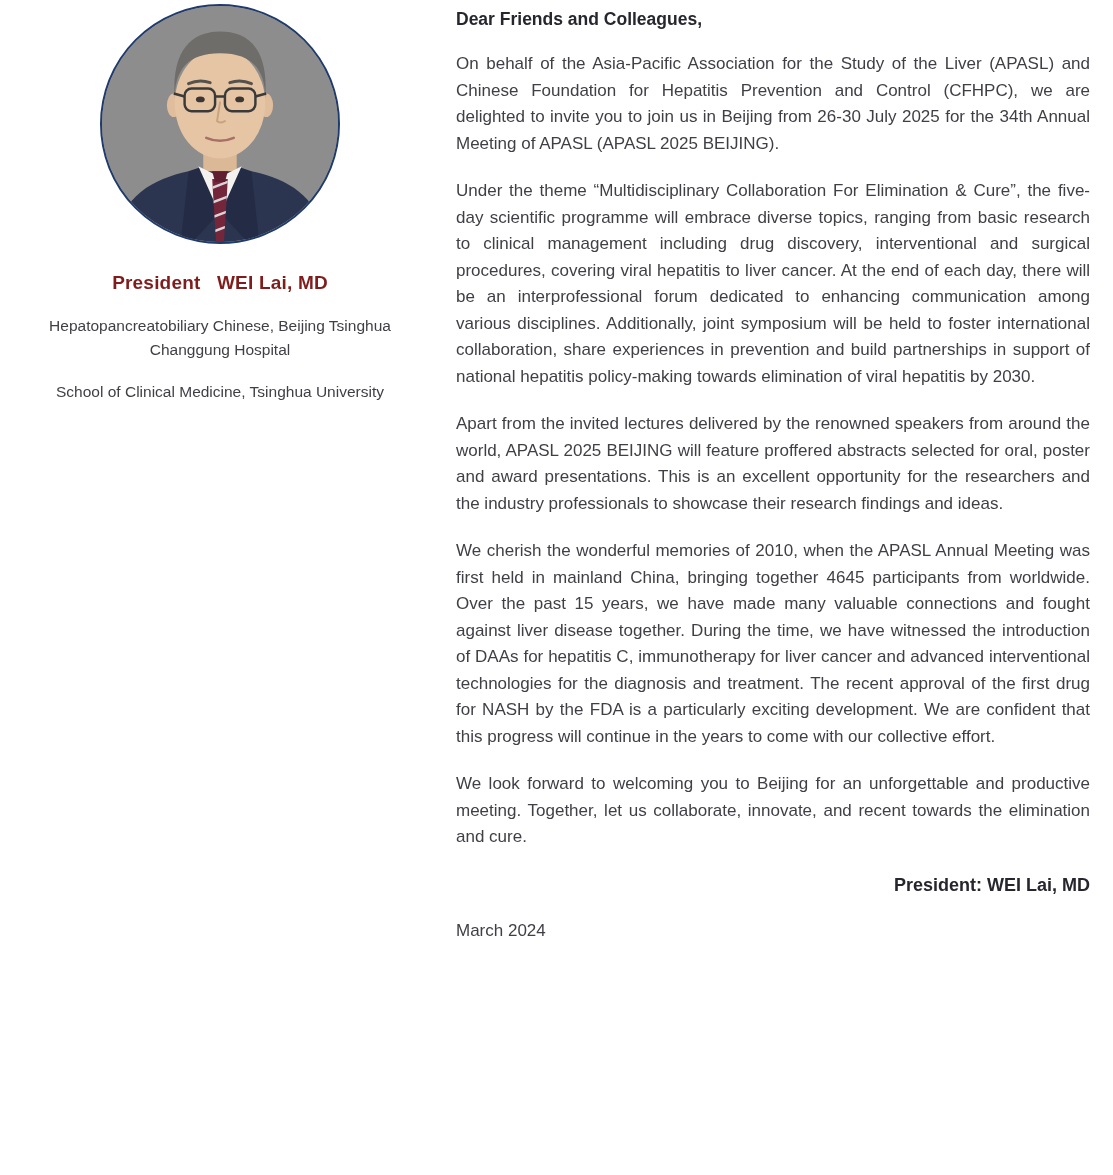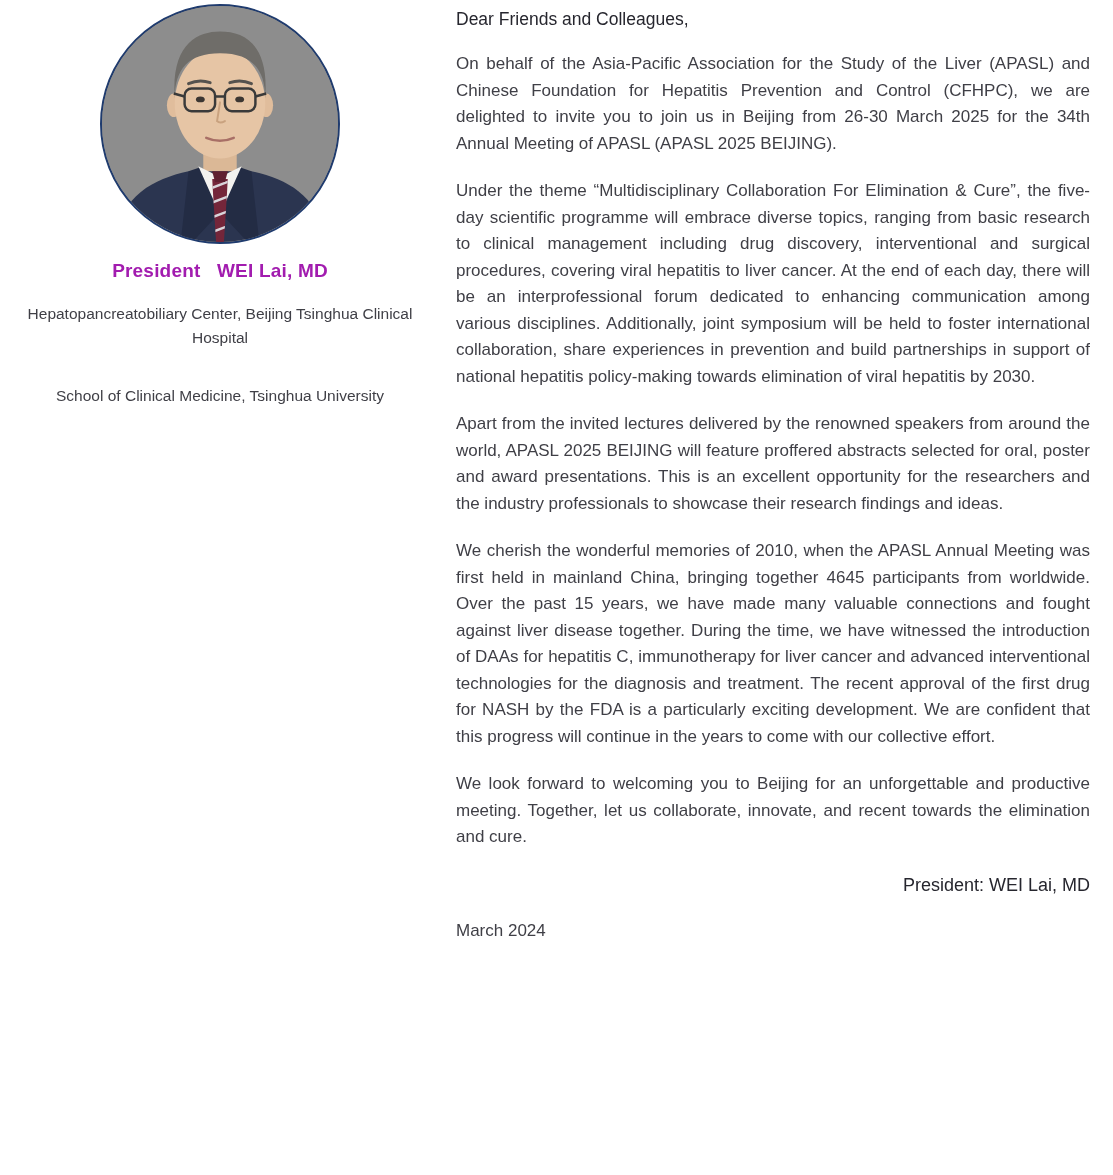--- a/index.html
+++ b/index.html
@@ -28,57 +28,57 @@
     width: 240px;
     height: 240px;
     margin: 0 auto;
     border-radius: 50%;
     border: 2px solid #1f3b6e;
     overflow: hidden;
     background: #8d8d8d;
   }
   .photo-wrap svg { display: block; width: 100%; height: 100%; }
   .person-title {
-    margin-top: 16px;
+    margin-top: 28px;
     font-size: 19px;
     font-weight: bold;
-    color: #a21caf;
+    color: #7f1d1d;
     letter-spacing: 0.2px;
   }
   .affiliation {
     margin-top: 20px;
     padding: 0 24px;
     font-size: 15.5px;
     line-height: 1.55;
     color: #3f3f46;
   }
-  .affiliation.second { margin-top: 34px; }
+  .affiliation.second { margin-top: 18px; }
   
   .right-col {
     flex: 1;
     padding: 8px 23px 0 16px;
   }
   .salutation {
     font-size: 17.5px;
-    font-weight: normal;
+    font-weight: bold;
     color: #26262e;
     line-height: 22px;
   }
   .letter-paragraph {
     margin-top: 21px;
     font-size: 17px;
     line-height: 26.5px;
     text-align: justify;
     color: #3f3f46;
   }
   .signature {
     margin-top: 24px;
     text-align: right;
     font-size: 18px;
-    font-weight: normal;
+    font-weight: bold;
     color: #26262e;
   }
   .letter-date {
     margin-top: 25px;
     text-align: left;
     font-size: 17px;
     color: #3f3f46;
   }
 </style>
 </head>
@@ -135,30 +135,30 @@
         <g clip-path="url(#tieclip)">
           <rect x="106" y="172" width="28" height="70" fill="#74263a"></rect>
           <path d="M104,188 l34,-13 M104,203 l34,-13 M104,218 l34,-13 M104,233 l34,-13" stroke="#d8d4da" stroke-width="2.5"></path>
         </g>
         <path d="M112,168 L128,168 L125,179 L115,179 Z" fill="#5f1f30"></path>
       </svg>
     </div>
 
     <div class="person-title">President&nbsp;&nbsp; WEI Lai, MD</div>
 
-    <div class="affiliation">Hepatopancreatobiliary Center, Beijing Tsinghua Clinical Hospital</div>
+    <div class="affiliation">Hepatopancreatobiliary Chinese, Beijing Tsinghua Changgung Hospital</div>
 
     <div class="affiliation second">School of Clinical Medicine, Tsinghua University</div>
   </div>
 
   <div class="right-col">
 
     <div class="salutation">Dear Friends and Colleagues,</div>
 
-    <p class="letter-paragraph">On behalf of the Asia-Pacific Association for the Study of the Liver (APASL) and Chinese Foundation for Hepatitis Prevention and Control (CFHPC), we are delighted to invite you to join us in Beijing from 26-30 March 2025 for the 34th Annual Meeting of APASL (APASL 2025 BEIJING).</p>
+    <p class="letter-paragraph">On behalf of the Asia-Pacific Association for the Study of the Liver (APASL) and Chinese Foundation for Hepatitis Prevention and Control (CFHPC), we are delighted to invite you to join us in Beijing from 26-30 July 2025 for the 34th Annual Meeting of APASL (APASL 2025 BEIJING).</p>
     <p class="letter-paragraph">Under the theme “Multidisciplinary Collaboration For Elimination &amp; Cure”, the five-day scientific programme will embrace diverse topics, ranging from basic research to clinical management including drug discovery, interventional and surgical procedures, covering viral hepatitis to liver cancer. At the end of each day, there will be an interprofessional forum dedicated to enhancing communication among various disciplines. Additionally, joint symposium will be held to foster international collaboration, share experiences in prevention and build partnerships in support of national hepatitis policy-making towards elimination of viral hepatitis by 2030.</p>
     <p class="letter-paragraph">Apart from the invited lectures delivered by the renowned speakers from around the world, APASL 2025 BEIJING will feature proffered abstracts selected for oral, poster and award presentations. This is an excellent opportunity for the researchers and the industry professionals to showcase their research findings and ideas.</p>
     <p class="letter-paragraph">We cherish the wonderful memories of 2010, when the APASL Annual Meeting was first held in mainland China, bringing together 4645 participants from worldwide. Over the past 15 years, we have made many valuable connections and fought against liver disease together. During the time, we have witnessed the introduction of DAAs for hepatitis C, immunotherapy for liver cancer and advanced interventional technologies for the diagnosis and treatment. The recent approval of the first drug for NASH by the FDA is a particularly exciting development. We are confident that this progress will continue in the years to come with our collective effort.</p>
     <p class="letter-paragraph">We look forward to welcoming you to Beijing for an unforgettable and productive meeting. Together, let us collaborate, innovate, and recent towards the elimination and cure.</p>
 
     <div class="signature">President: WEI Lai, MD</div>
 
     <div class="letter-date">March 2024</div>
   </div>
 

